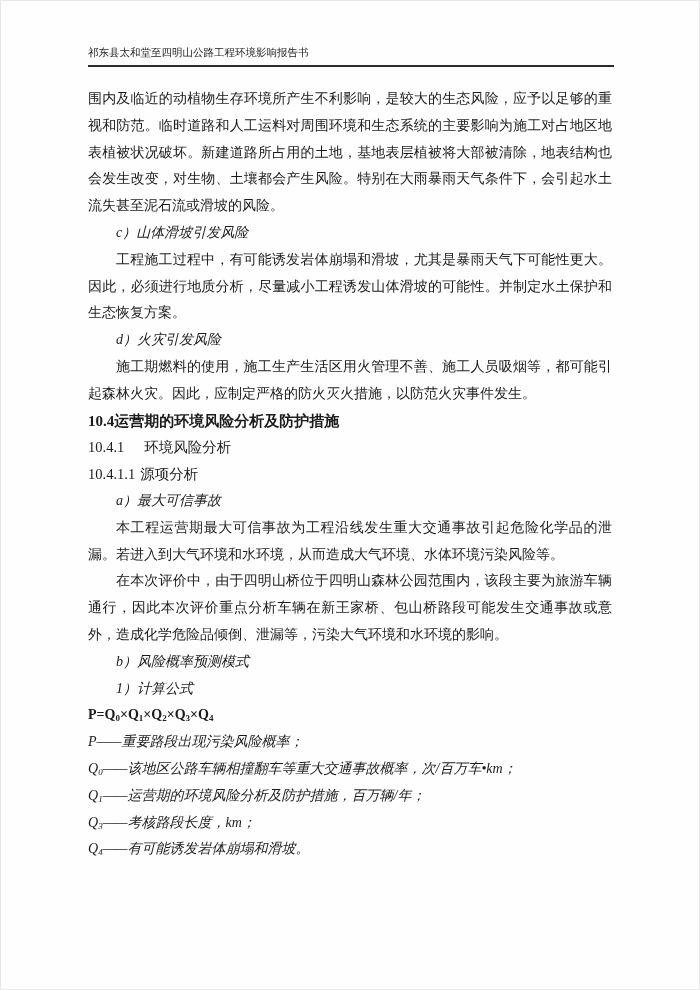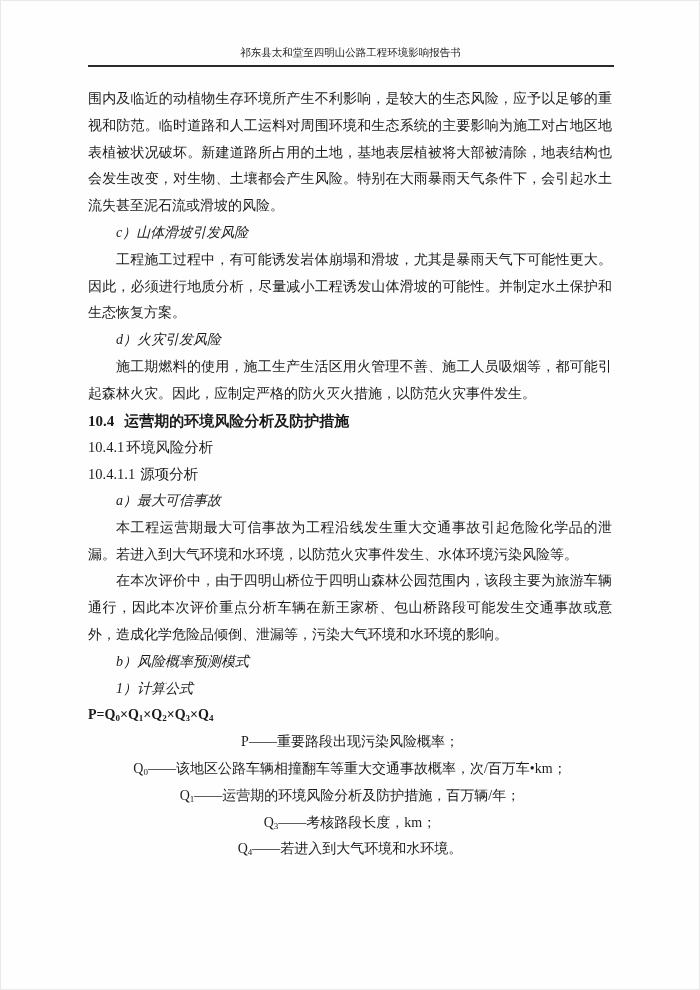--- a/index.html
+++ b/index.html
@@ -12,21 +12,21 @@
     outline-offset: -1px;
     font-family: "Liberation Serif", "DejaVu Serif", serif;
     color: #1b1b1b;
     overflow: hidden;
   }
   .running-header {
     position: absolute;
     left: 88px;
     right: 87px;
     top: 46px;
-    text-align: center;
+    text-align: left;
     font-size: 10.5px;
     color: #242424;
     white-space: nowrap;
   }
   .header-rule {
     position: absolute;
     left: 88px;
     right: 86px;
     top: 65px;
     height: 2px;
@@ -39,32 +39,32 @@
     width: 524px;
     font-size: 14px;
     line-height: 26.8px;
     text-align: justify;
     text-justify: inter-ideograph;
   }
   .doc-body p { margin: 0; padding: 0; }
   .indent-first { text-indent: 2em; }
   .sub-head { text-indent: 2em; text-align: left; white-space: nowrap; font-style: italic; }
   .sec1 { font-weight: bold; font-size: 15px; text-align: left; white-space: nowrap; }
-  .sec1 .sec-title { margin-left: 10px; }
+  .sec1 .sec-title { }
   .sec2 { font-size: 14.5px; text-align: left; white-space: nowrap; }
-  .sec2 .sec-title { margin-left: 2px; }
+  .sec2 .sec-title { margin-left: 20px; }
   .sec3 { font-size: 14.5px; text-align: left; white-space: nowrap; }
   .sec3 .sec-title { margin-left: 5px; margin-top: 22px; }
   .formula-line {
     padding-left: 90px;
     font-weight: bold;
     text-align: left;
     white-space: nowrap;
   }
-  .def-line { padding-left: 5px; text-align: center; }
+  .def-line { padding-left: 5px; text-align: left; font-style: italic; }
   sub {
     font-size: 9px;
     line-height: 0;
     vertical-align: -2px;
   }
   .page-footer {
     position: absolute;
     left: 0;
     right: 0;
     top: 921px;
@@ -93,36 +93,36 @@
     <p class="sub-head">d）火灾引发风险</p>
     <p class="indent-first">施工期燃料的使用，施工生产生活区用火管理不善、施工人员吸烟等，都可能引起森林火灾。因此，应制定严格的防火灭火措施，以防范火灾事件发生。</p>
 
     <p class="sec1"><span>10.4</span><span class="sec-title">运营期的环境风险分析及防护措施</span></p>
 
     <p class="sec2"><span>10.4.1</span><span class="sec-title">环境风险分析</span></p>
 
     <p class="sec3"><span>10.4.1.1</span><span class="sec-title">源项分析</span></p>
 
     <p class="sub-head">a）最大可信事故</p>
-    <p class="indent-first">本工程运营期最大可信事故为工程沿线发生重大交通事故引起危险化学品的泄漏。若进入到大气环境和水环境，以防范火灾事件发生、水体环境污染风险等。</p>
+    <p class="indent-first">本工程运营期最大可信事故为工程沿线发生重大交通事故引起危险化学品的泄漏。若进入到大气环境和水环境，从而造成大气环境、水体环境污染风险等。</p>
     <p class="indent-first">在本次评价中，由于四明山桥位于四明山森林公园范围内，该段主要为旅游车辆通行，因此本次评价重点分析车辆在新王家桥、包山桥路段可能发生交通事故或意外，造成化学危险品倾倒、泄漏等，污染大气环境和水环境的影响。</p>
 
     <p class="sub-head">b）风险概率预测模式</p>
 
     <p class="sub-head">1）计算公式</p>
 
     <p class="formula-line"><span><span>P=Q</span><sub>0</sub></span><span><span>×Q</span><sub>1</sub></span><span><span>×Q</span><sub>2</sub></span><span><span>×Q</span><sub>3</sub></span><span><span>×Q</span><sub>4</sub></span></p>
 
     <p class="def-line"><span>P</span><sub></sub><span>——重要路段出现污染风险概率；</span></p>
 
     <p class="def-line"><span>Q</span><sub>0</sub><span>——该地区公路车辆相撞翻车等重大交通事故概率，次/百万车•km；</span></p>
 
     <p class="def-line"><span>Q</span><sub>1</sub><span>——运营期的环境风险分析及防护措施，百万辆/年；</span></p>
 
 
     <p class="def-line"><span>Q</span><sub>3</sub><span>——考核路段长度，km；</span></p>
 
-    <p class="def-line"><span>Q</span><sub>4</sub><span>——若进入到大气环境和水环境。</span></p>
+    <p class="def-line"><span>Q</span><sub>4</sub><span>——有可能诱发岩体崩塌和滑坡。</span></p>
 
   </div>
 
 
 </div>
 
 </body></html>

